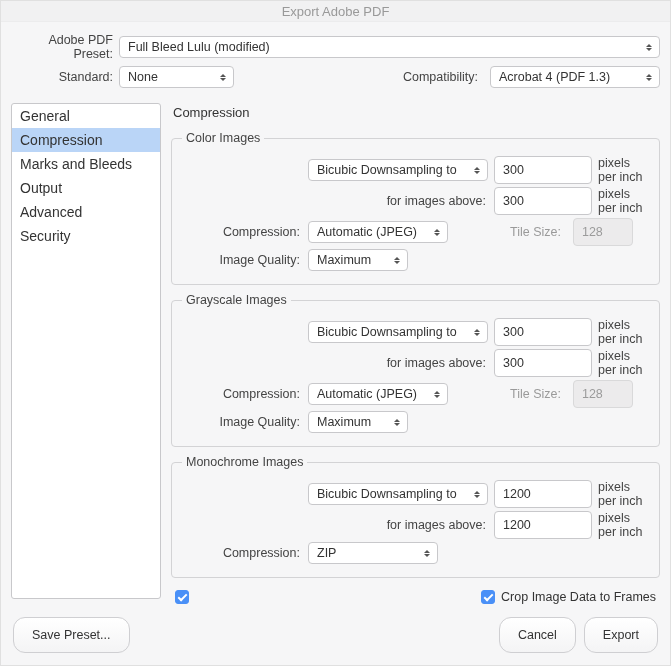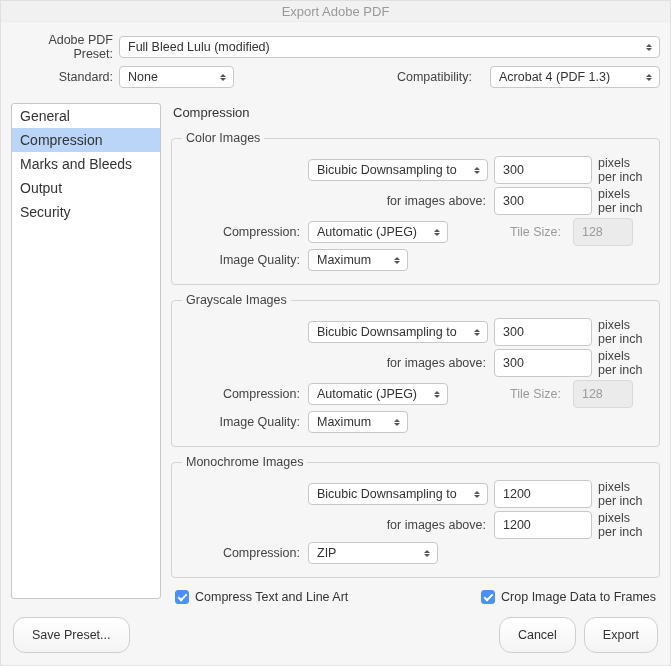--- a/index.html
+++ b/index.html
@@ -228,21 +228,21 @@
     <div class="hrow">
       <div class="lbl">Standard:</div>
       <div class="select" style="width:115px">
         <span>None</span>
         <span class="chev">
             <span class="up"></span>
             <span class="down"></span>
           </span>
       </div>
       <div style="flex:1"></div>
-      <div class="lbl" style="width:auto;margin-right:12px">Compatibility:</div>
+      <div class="lbl" style="width:auto;margin-right:6px">Compatibility:</div>
       <div class="select" style="width:170px">
         <span>Acrobat 4 (PDF 1.3)</span>
         <span class="chev">
             <span class="up"></span>
             <span class="down"></span>
           </span>
       </div>
     </div>
   </div>
 
@@ -254,20 +254,23 @@
       <div class="sidebar-item sel">
           <span>Compression</span>
         </div>
       <div class="sidebar-item">
           <span>Marks and Bleeds</span>
         </div>
       <div class="sidebar-item">
           <span>Output</span>
         </div>
       <div class="sidebar-item">
+          <span>Advanced</span>
+        </div>
+      <div class="sidebar-item">
           <span>Security</span>
         </div>
     </div>
 
     <div class="content">
       <div class="panel-title">Compression</div>
 
       <fieldset class="group">
         <legend>Color Images</legend>
         <div class="frow">
@@ -394,21 +397,20 @@
               </span>
           </div>
           <div></div>
             <div></div>
         </div>
       </fieldset>
 
       <div class="checks">
         <label class="check">
           <span class="cbox checked"></span>
-          <span>Compress Text and Line Art</span>
         </label>
         <label class="check">
           <span class="cbox checked"></span>
           <span>Crop Image Data to Frames</span>
         </label>
       </div>
     </div>
   </div>
 
   <div class="footer">

